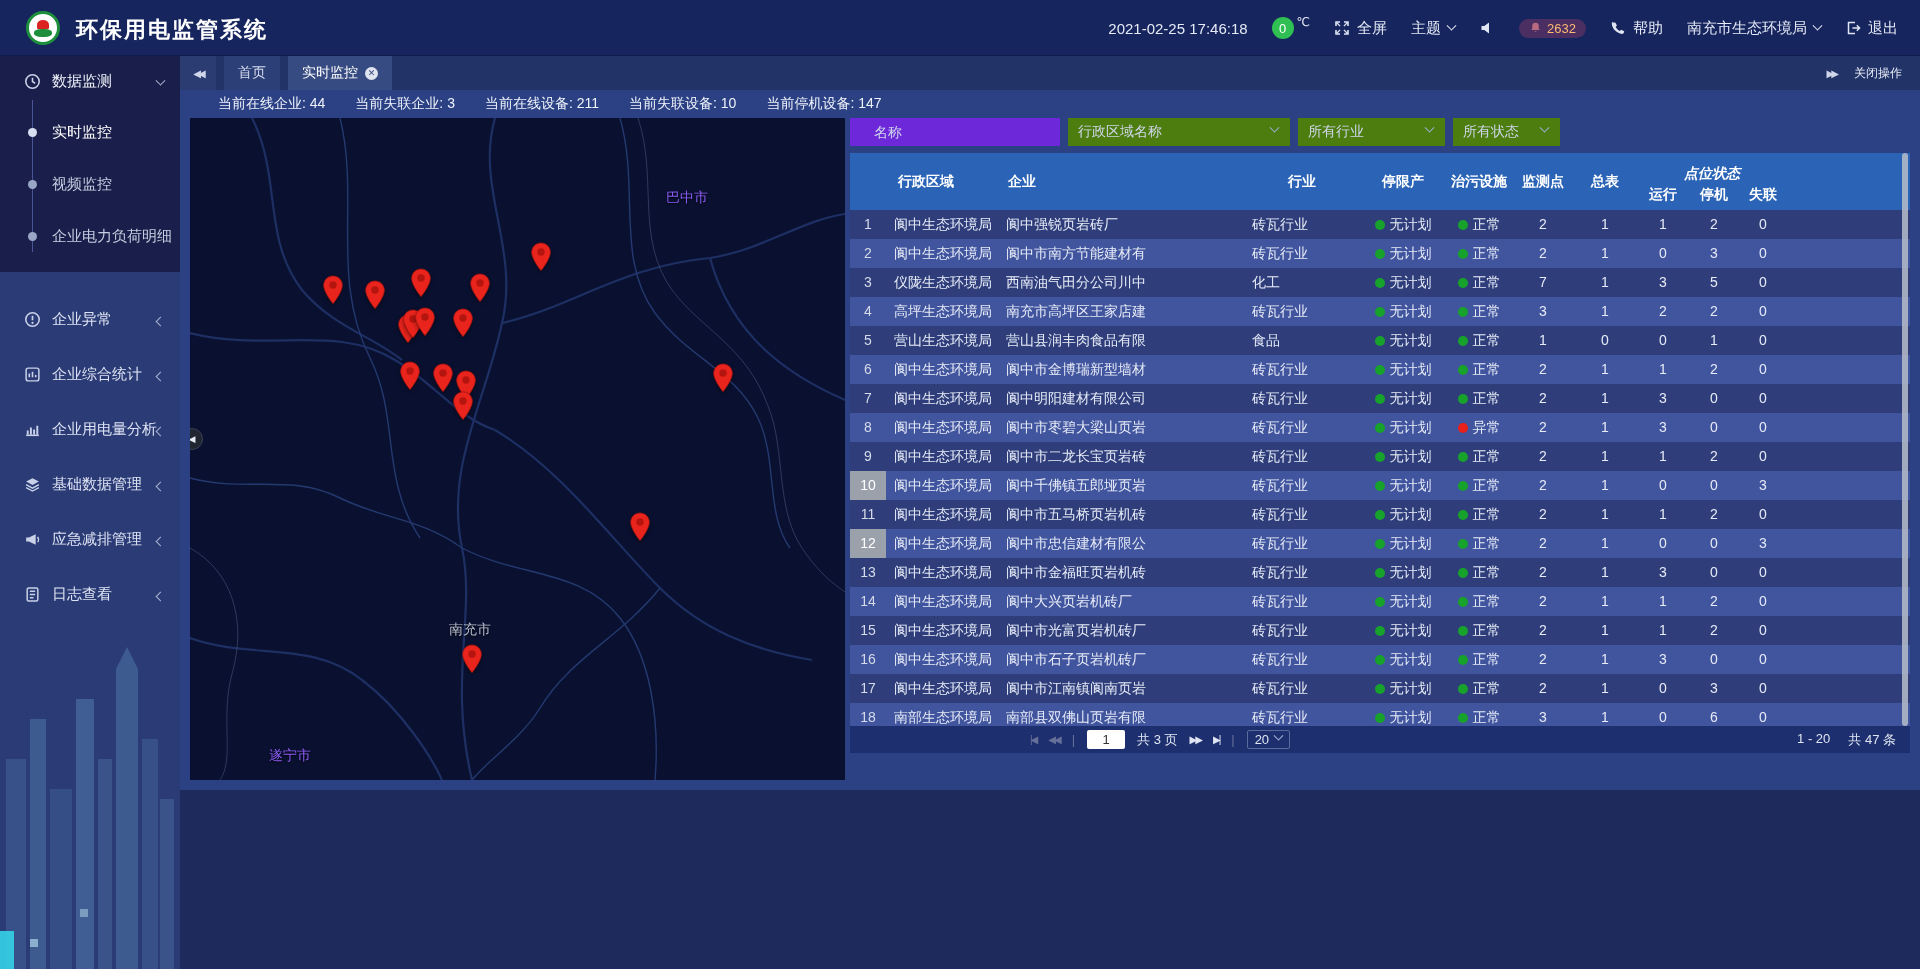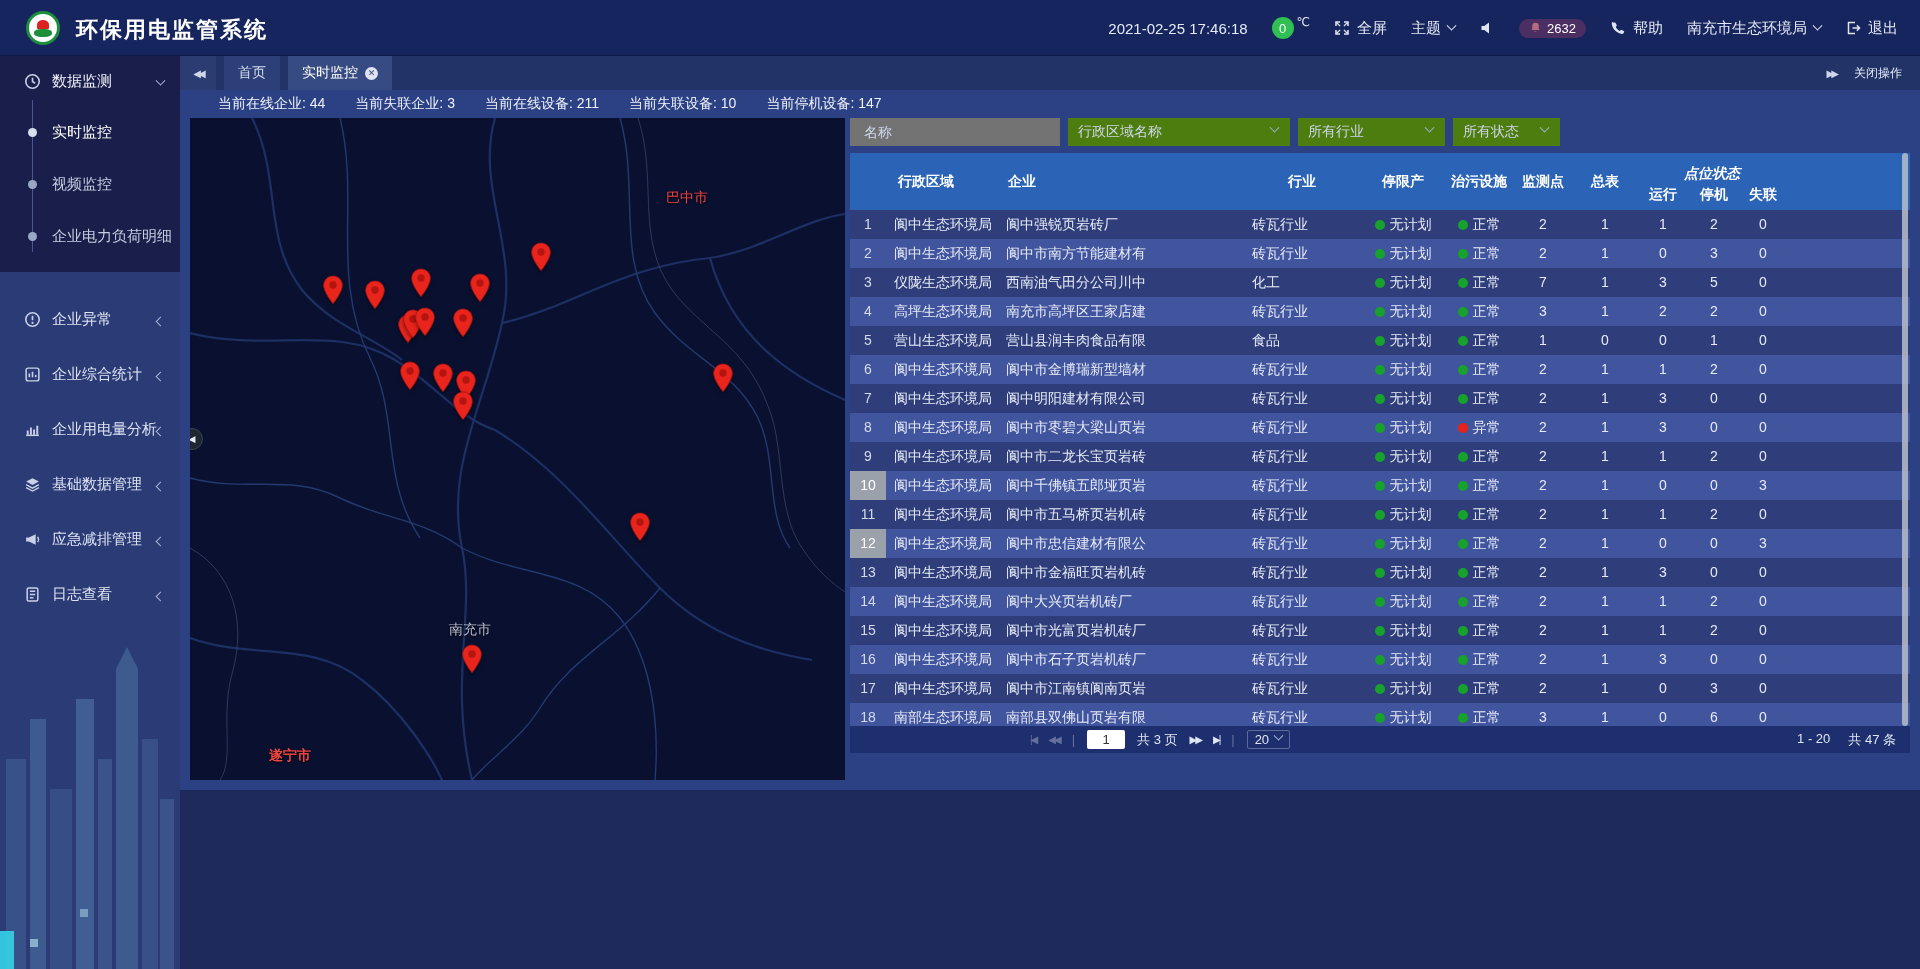--- a/index.html
+++ b/index.html
@@ -12,21 +12,21 @@
   .logo:after { content:""; position:absolute; left:8px; top:6px; width:12px; height:9px; background:#d22; border-radius:50% 50% 10% 10%; }
   .logo:before { content:""; position:absolute; left:5px; top:15px; width:18px; height:8px; background:#1d8f3c; border-radius:40%; }
   .app-title { position:absolute; left:76px; top:15px; color:#fff; font-size:22px; font-weight:bold; letter-spacing:2px; }
   .topbar-right { position:absolute; right:22px; top:0; height:56px; display:flex; align-items:center; gap:24px; color:#e5eaf6; font-size:15px; }
   .tb-item { display:flex; align-items:center; gap:7px; white-space:nowrap; }
   .tb-icon { width:16px; height:16px; display:inline-block; color:#dfe5f3; }
   .tb-icon svg { width:100%; height:100%; }
   .temp-wrap { display:flex; align-items:flex-start; gap:3px; }
   .temp-badge { width:22px; height:22px; border-radius:50%; background:#2fbf53; color:#fff; font-size:13px; display:flex; align-items:center; justify-content:center; }
   .temp-unit { font-size:12px; margin-top:-2px; }
-  .notif-pill { display:flex; align-items:flex-start; gap:5px; background:rgba(214,77,112,.28); border-radius:10px; padding:2px 10px; color:#ffffff; font-size:13px; }
+  .notif-pill { display:flex; align-items:flex-start; gap:5px; background:rgba(214,77,112,.28); border-radius:10px; padding:2px 10px; color:#fdba74; font-size:13px; }
   .notif-pill .tb-icon { color:#b86b80; width:13px; height:13px; }
   .chev { display:inline-block; width:7px; height:7px; border-right:1.6px solid currentColor; border-bottom:1.6px solid currentColor; }
   .chev.down { transform:rotate(45deg) translate(-2px,-2px); }
   .chev.left { transform:rotate(135deg); }
 
   
   .sidebar { position:absolute; left:0; top:56px; width:180px; height:913px; background:#2b3b76; z-index:20; overflow:hidden; }
   .menu-group { background:#191f4a; padding-bottom:10px; }
   .menu-item { position:relative; height:50px; display:flex; align-items:center; color:#f0f3fb; font-size:15px; cursor:pointer; }
   .menu-item.plain { height:55px; color:#dde3f3;padding-left:12px; }
@@ -57,30 +57,30 @@
   .close-ops { color:#e8ecf7; font-size:12px; display:flex; align-items:center; padding:0 18px 0 8px; cursor:pointer; }
 
   .statsbar { position:absolute; left:0; top:34px; width:1740px; height:28px; background:#2b4184; display:flex; align-items:center; gap:30px; padding-left:38px; color:#eef2fb; font-size:14px; }
 
   .content { position:absolute; left:0; top:62px; width:1740px; height:672px; background:#2b4184; }
   .bottom-strip { position:absolute; left:0; top:734px; width:1740px; height:179px; background:#1f2a5c; }
 
   
   .map { position:absolute; left:10px; top:0; width:655px; height:662px; background:#0a1130; overflow:hidden; cursor:grab; }
   .roads { position:absolute; left:0; top:0; width:100%; height:100%; }
-  .map-label { position:absolute; color:#ef4444; font-size:14px; transform:translate(-50%,-50%); text-shadow:0 1px 2px #000; }
+  .map-label { position:absolute; color:#8b5cf6; font-size:14px; transform:translate(-50%,-50%); text-shadow:0 1px 2px #000; }
   .map-label.big { color:#b8bfd2; }
   .map-pin { position:absolute; width:21px; height:30px; transform:translate(-50%,-100%); filter:drop-shadow(0 2px 2px rgba(0,0,0,.45)); cursor:pointer; }
   .map-pin svg { width:100%; height:100%; }
   .map-collapse { position:absolute; left:-9px; top:310px; width:22px; height:22px; border-radius:50%; background:#20262f; border:1px solid #3a4156; color:#e8ecf5; font-size:9px; display:flex; align-items:center; justify-content:center; cursor:pointer; z-index:5; }
 
   
   .panel { position:absolute; left:670px; top:0; width:1060px; height:635px; }
   .filters { position:absolute; left:0; top:0; height:28px; display:flex; gap:8px; }
-  .f-input { width:210px; height:28px; background:#737373; border:none; outline:none; color:#cfd7ea; font-size:14px; padding:0 14px; font-family:inherit; }
+  .f-input { width:210px; height:28px; background:#6d28d9; border:none; outline:none; color:#cfd7ea; font-size:14px; padding:0 24px; font-family:inherit; }
   .f-input::placeholder { color:#cfd7ea; opacity:1; }
   .f-select { height:28px; background:#4d7c0f; color:#cfd7ea; font-size:14px; display:flex; align-items:center; padding:0 10px; cursor:pointer; position:relative; }
   .f-select .chev { position:absolute; right:12px; color:#9fb0d8; margin-top:-3px; }
   .f-select.w1 { width:222px; } .f-select.w2 { width:147px; } .f-select.w3 { width:107px; }
 
   .table { position:absolute; left:0; top:35px; width:1060px; height:573px; }
   .cols { display:grid; grid-template-columns:36px 112px 246px 116px 86px 66px 62px 62px 54px 48px 50px 1fr; }
   .thead { position:absolute; left:0; top:0; width:1060px; height:57px; background:#2b64b6; color:#fff; font-size:14px; font-weight:bold; grid-template-rows:31px 26px; display:grid; }
   .th { display:flex; align-items:center; justify-content:center; grid-row:1 / 3; }
   .th.left { justify-content:flex-start; }
@@ -307,21 +307,21 @@
             <path d="M470 470 C 430 520 380 540 350 590 C 330 622 300 640 282 662"></path>
           </g>
           <g fill="none" stroke="#4d5880" stroke-width="1" opacity="0.55">
             <path d="M448 0 C 468 60 445 120 482 172 C 512 212 556 228 578 288 C 596 332 585 390 612 430 C 632 460 650 470 655 474"></path>
             <path d="M0 430 C 40 452 58 500 42 556 C 30 600 45 640 30 662"></path>
           </g>
         </svg>
         <div id="map-labels">
             <div class="map-label" style="left: 497px; top: 80px;">巴中市</div>
             <div class="map-label big" style="left: 280px; top: 512px;">南充市</div>
-            <div class="map-label" style="left: 100px; top: 638px; font-weight: bold;">遂宁市</div>
+            <div class="map-label" style="left: 100px; top: 638px;">遂宁市</div>
           </div>
         <div id="map-pins">
             <div class="map-pin" style="left: 143px; top: 187px;"><svg viewBox="0 0 24 34">
                 <path d="M12 1C6 1 1.3 5.7 1.3 11.7c0 8 10.7 21 10.7 21s10.7-13 10.7-21C22.7 5.7 18 1 12 1z" fill="#e8241d" stroke="#a81510" stroke-width="0.8"></path>
                 <circle cx="12" cy="11.3" r="4.2" fill="#b5150f"></circle>
               </svg></div>
             <div class="map-pin" style="left: 185px; top: 192px;"><svg viewBox="0 0 24 34">
                 <path d="M12 1C6 1 1.3 5.7 1.3 11.7c0 8 10.7 21 10.7 21s10.7-13 10.7-21C22.7 5.7 18 1 12 1z" fill="#e8241d" stroke="#a81510" stroke-width="0.8"></path>
                 <circle cx="12" cy="11.3" r="4.2" fill="#b5150f"></circle>
               </svg></div>

